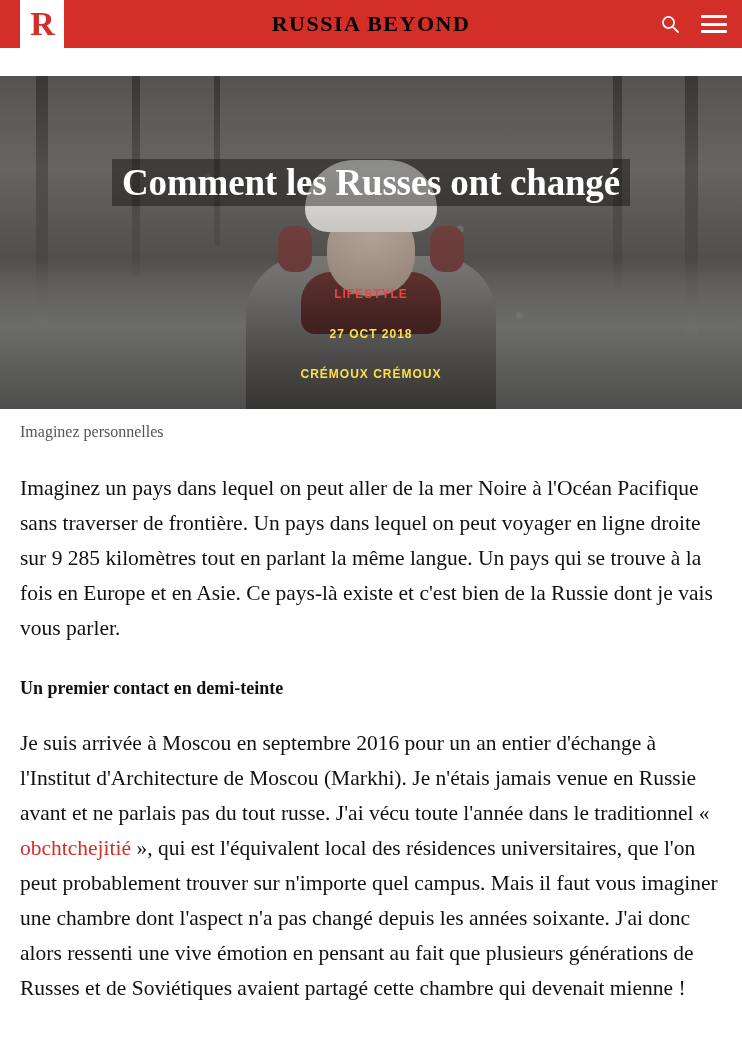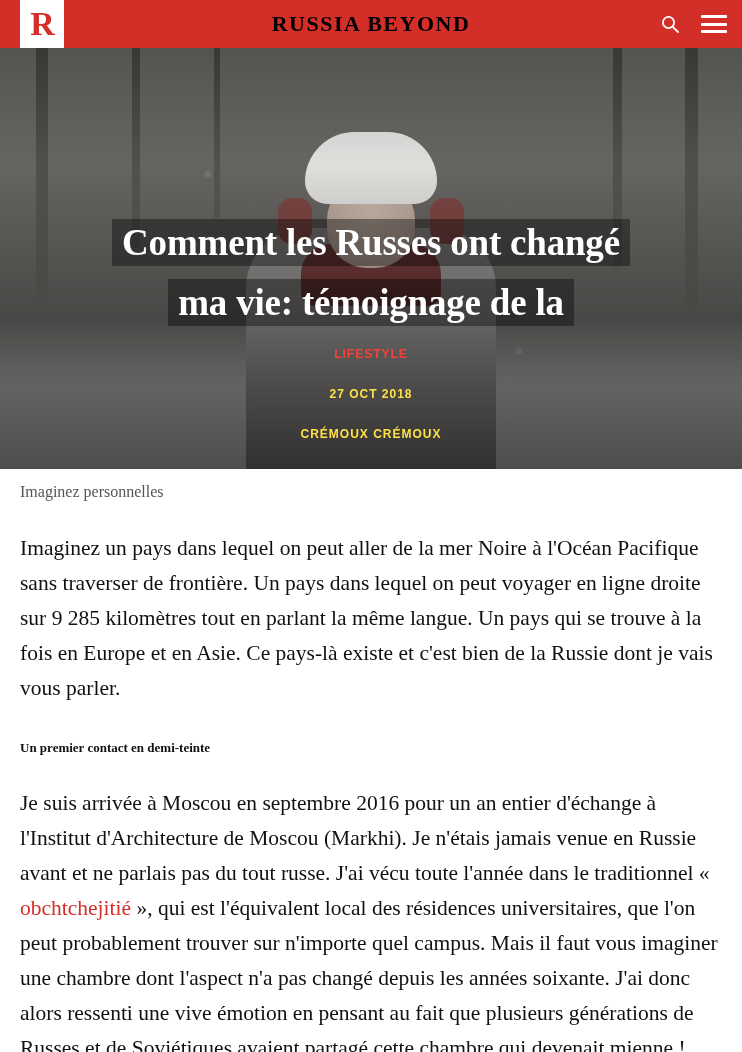--- a/index.html
+++ b/index.html
@@ -57,23 +57,24 @@
   .burger { width: 26px; height: 18px; display: flex; flex-direction: column; justify-content: space-between; }
   .burger span { display: block; height: 3px; background: #fff; border-radius: 1px; }
   .burger span:nth-child(1) { width: 26px; }
   .burger span:nth-child(2) { width: 26px; }
   .burger span:nth-child(3) { width: 26px; }
 
   
   .hero {
     position: relative;
     width: 742px;
-    height: 421px;
+    height: 333px;
     overflow: hidden;
     background: #6d6a63;
+    margin-top: 28px;
   }
   .hero-photo {
     position: absolute; inset: 0;
     background:
       
       radial-gradient(circle at 62% 46%, rgba(255,255,255,0.16) 0 3px, rgba(255,255,255,0) 4px),
       radial-gradient(circle at 50% 52%, rgba(255,255,255,0.14) 0 4px, rgba(255,255,255,0) 5px),
       radial-gradient(circle at 38% 62%, rgba(255,255,255,0.12) 0 4px, rgba(255,255,255,0) 5px),
       radial-gradient(circle at 70% 72%, rgba(255,255,255,0.12) 0 3px, rgba(255,255,255,0) 4px),
       radial-gradient(circle at 28% 30%, rgba(255,255,255,0.10) 0 3px, rgba(255,255,255,0) 4px),
@@ -175,21 +176,21 @@
   .article p {
     font-family: "Liberation Serif", serif;
     font-size: 21.5px;
     line-height: 35px;
     color: #111111;
     margin: 24px 0 0;
   }
   .article p.lead { margin-top: 30px; }
   .article h2 {
     font-family: "Liberation Serif", serif;
-    font-size: 13px;
+    font-size: 18px;
     line-height: 28px;
     font-weight: 700;
     color: #111111;
     margin: 28px 0 0;
   }
   .article a.inline-link {
     color: #d32e27;
     text-decoration: none;
   }
 </style>
@@ -231,21 +232,21 @@
     <div class="hand right"></div>
     <div class="figure-scarf"></div>
     <div class="figure-face"></div>
     <div class="figure-hat"></div>
   </div>
   <div class="hero-shade"></div>
 
   <div class="hero-content">
     <h1 class="hero-title">
       <span class="tline">Comment les Russes ont changé</span><br>
-      <span class="tline">ma vie: témoignage de la</span><br>
+      <br>
     </h1>
     <div class="hero-meta">
       <span class="cat">LIFESTYLE</span>
       <span class="date">27 OCT 2018</span>
       <span class="author">CRÉMOUX CRÉMOUX</span>
     </div>
   </div>
 </section>
 
 <div class="caption">Imaginez personnelles</div>

